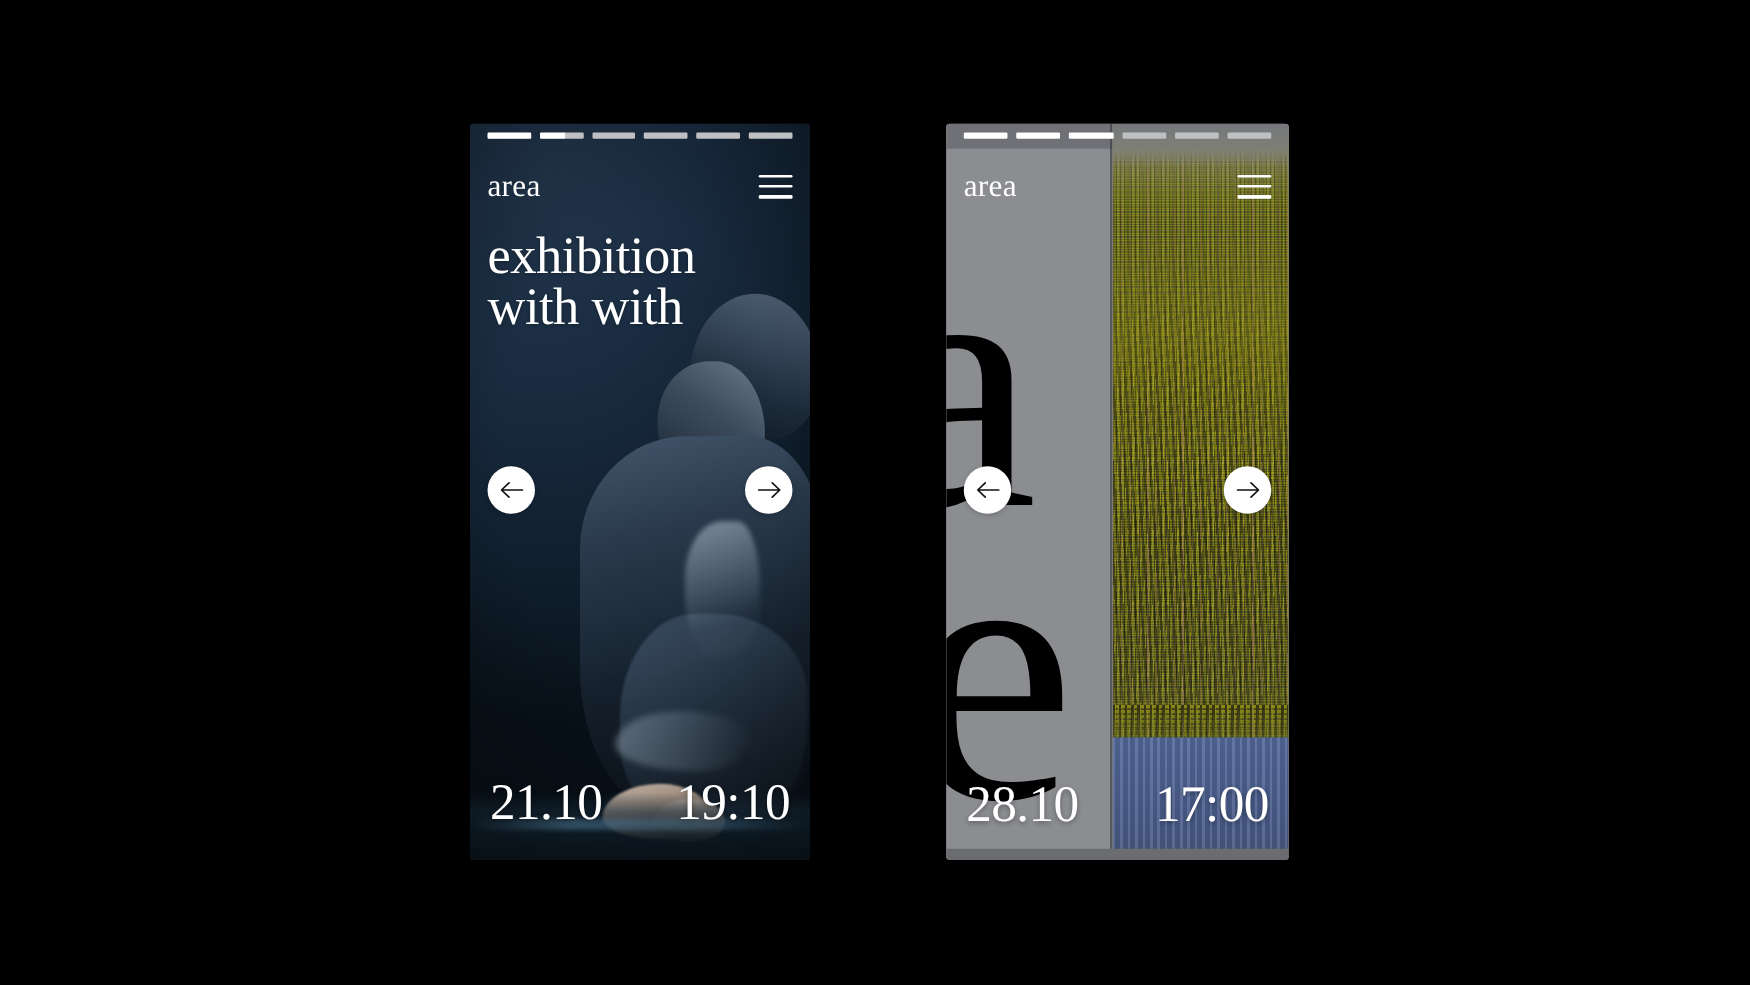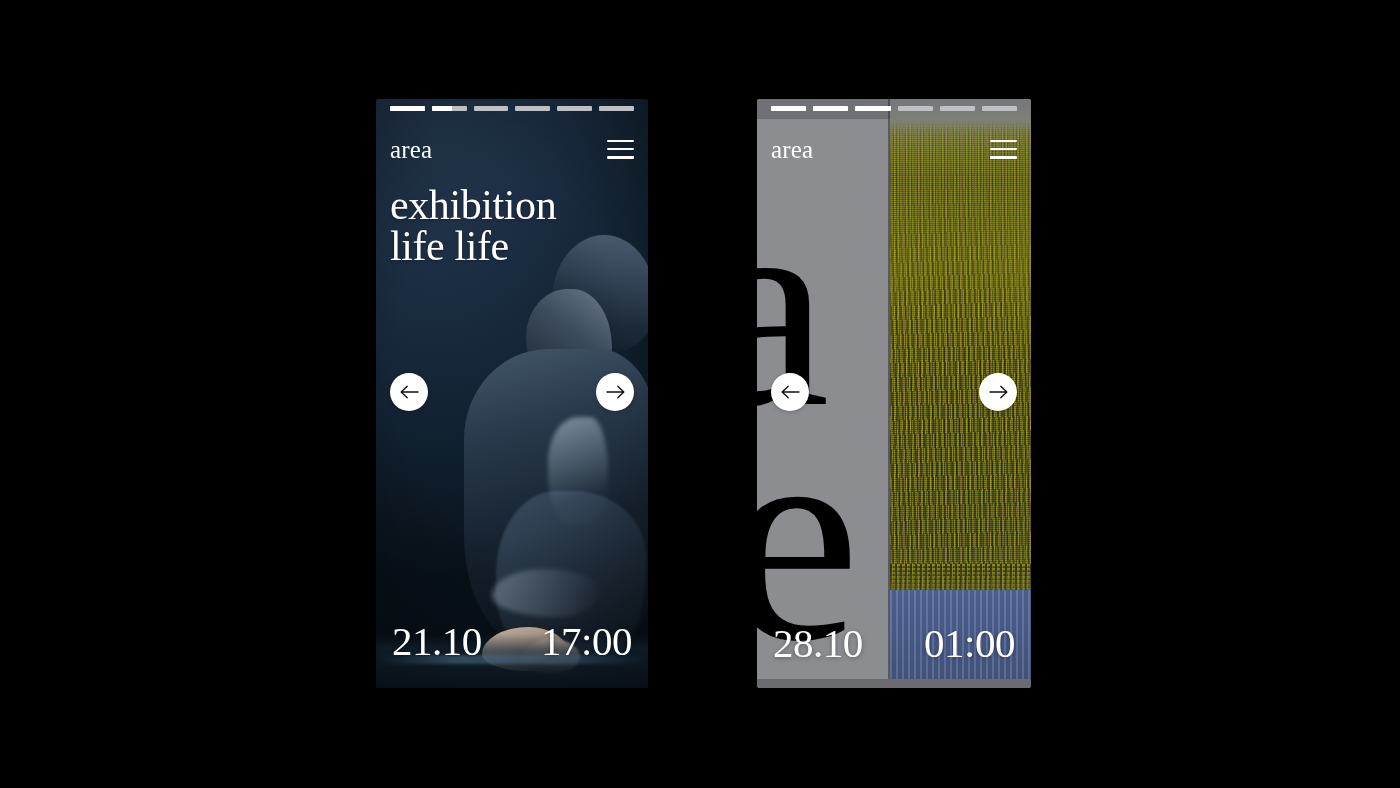--- a/index.html
+++ b/index.html
@@ -412,39 +412,39 @@
         <div class="logo">area</div>
         <div class="burger">
           <i></i>
             <i></i>
             <i></i>
         </div>
       </div>
 
       <div class="headline" id="h1">
           <span class="ln">exhibition</span>
-          <span class="ln">life life</span>
+          <span class="ln">with with</span>
         </div>
 
       <div class="arrows">
         <div class="navbtn">
           <svg width="19" height="14" viewBox="0 0 19 14" aria-hidden="true">
             <path d="M18 7H1.6M7.2 1.3L1.2 7l6 5.7" fill="none" stroke="#111" stroke-width="1.35" stroke-linecap="round" stroke-linejoin="round"></path>
           </svg>
         </div>
         <div class="navbtn">
           <svg width="19" height="14" viewBox="0 0 19 14" aria-hidden="true">
             <path d="M1 7h16.4M11.8 1.3l6 5.7-6 5.7" fill="none" stroke="#111" stroke-width="1.35" stroke-linecap="round" stroke-linejoin="round"></path>
           </svg>
         </div>
       </div>
 
       <div class="meta">
         <span>21.10</span>
-        <span>17:00</span>
+        <span>19:10</span>
       </div>
 
     </div>
   </div>
 
   <div class="card" id="card-2">
 
     <div class="card-media">
       <div class="c2-right">
         <div class="c2-olive"></div>
@@ -505,19 +505,19 @@
         </div>
         <div class="navbtn">
           <svg width="19" height="14" viewBox="0 0 19 14" aria-hidden="true">
             <path d="M1 7h16.4M11.8 1.3l6 5.7-6 5.7" fill="none" stroke="#111" stroke-width="1.35" stroke-linecap="round" stroke-linejoin="round"></path>
           </svg>
         </div>
       </div>
 
       <div class="meta">
         <span>28.10</span>
-        <span>01:00</span>
+        <span>17:00</span>
       </div>
 
     </div>
   </div>
 
 </div>
 
 </body></html>

